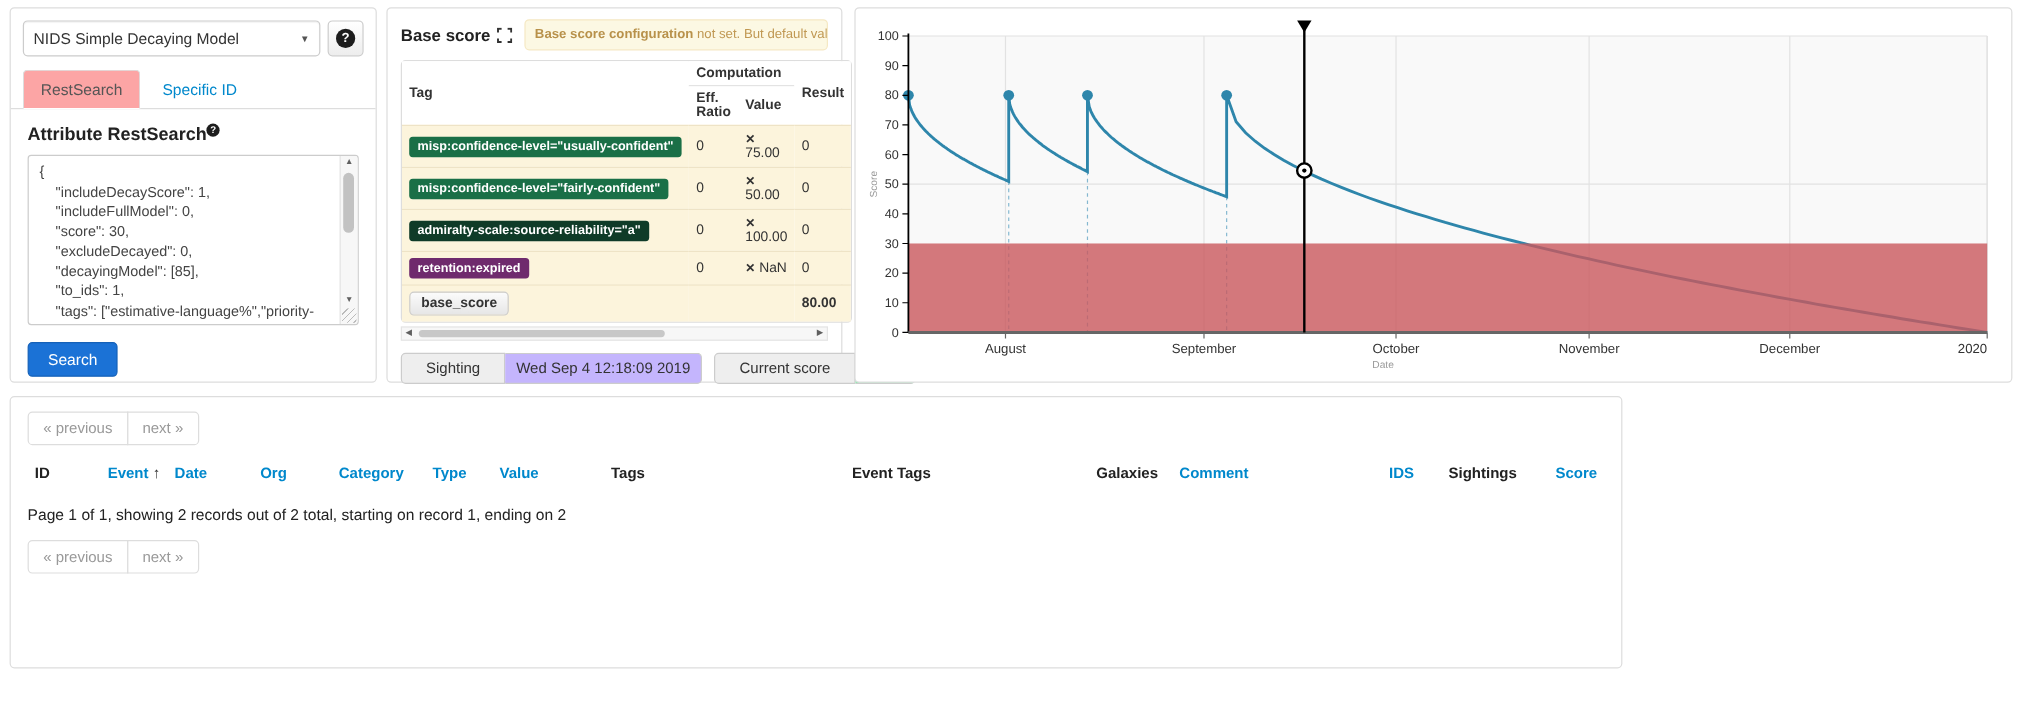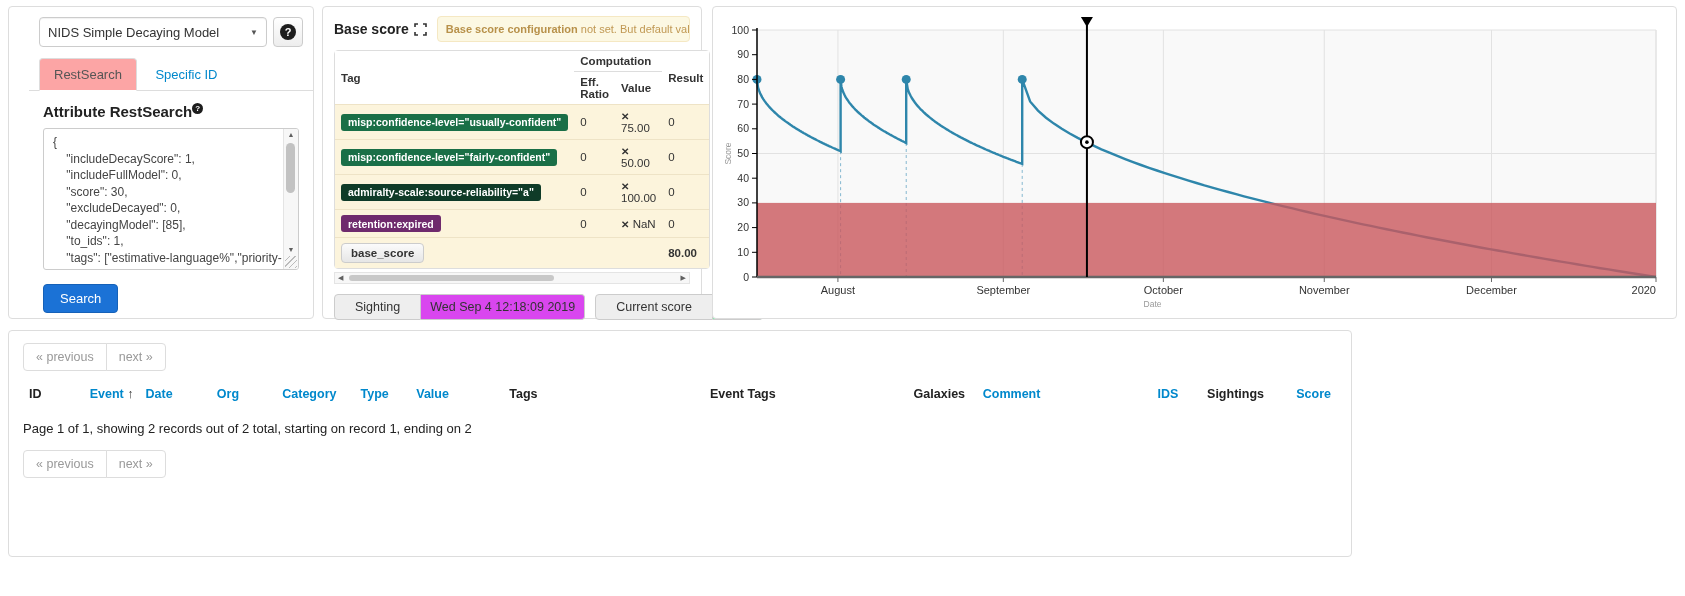--- a/index.html
+++ b/index.html
@@ -9,21 +9,20 @@
     background: #fff;
     font-family: "Liberation Sans", sans-serif;
     color: #333;
     overflow: hidden;
   }
   .card {
     position: absolute;
     background: #fff;
     border: 1px solid #ddd;
     border-radius: 4px;
-    padding-left: 20px;
   }
   
   #left-card  { left: 8px;   top: 6px; width: 306px; height: 313px; }
   .selrow { display:flex; gap:6px; padding:10px 10px 4px 10px; align-items:center; }
   .select-box {
     flex:1; height:30px; border:1px solid #ccc; border-radius:4px; background:#fff;
     display:flex; align-items:center; justify-content:space-between;
     padding:0 8px; font-size:13px; color:#333; box-shadow: inset 0 1px 1px rgba(0,0,0,.06);
   }
   .select-caret { font-size:8px; color:#555; }
@@ -90,21 +89,21 @@
     background:linear-gradient(#fbfbfb,#e6e6e6); border:1px solid #ccc; border-radius:4px;
   }
   .res { font-weight:bold; }
   .hscroll { position:relative; height:12px; margin-top:3px; background:#f7f7f7; border:1px solid #e4e4e4; }
   .hscroll .arr { position:absolute; top:0; font-size:7px; color:#606060; line-height:10px; }
   .hscroll .arr.lf { left:3px; } .hscroll .arr.rt { right:3px; }
   .hscroll .thumb { position:absolute; top:2px; left:14px; width:58%; height:6px; background:#c8c8c8; border-radius:4px; }
   .mid-foot { display:flex; gap:10px; margin-top:10px; }
   .igroup { display:inline-flex; font-size:12.5px; }
   .igroup .addon { background:#eee; border:1px solid #ccc; border-radius:4px 0 0 4px; padding:5px 20px; color:#333; white-space:nowrap; }
-  .igroup .val { border:1px solid #ccc; border-left:none; border-radius:0 4px 4px 0; padding:5px 9px; background:#d946ef; white-space:nowrap; }
+  .igroup .val { border:1px solid #ccc; border-left:none; border-radius:0 4px 4px 0; padding:5px 9px; background:#c4b5fd; white-space:nowrap; }
   .igroup .val.scoreval { background:#86efac; color:#468847; }
   
   #chart-card { left: 712px; top: 6px; width: 965px; height: 313px; padding:8px; }
   #chart-svg text { font-family:"Liberation Sans", sans-serif; }
   
   #bottom-card { left: 8px; top: 330px; width: 1344px; height: 227px; padding:12px 14px; }
   .pager { display:inline-flex; }
   .pagbtn { padding:6px 12px; font-size:12.5px; color:#999; background:#fff; border:1px solid #ddd; }
   .pagbtn.first { border-radius:4px 0 0 4px; }
   .pagbtn.last  { border-radius:0 4px 4px 0; margin-left:-1px; }

